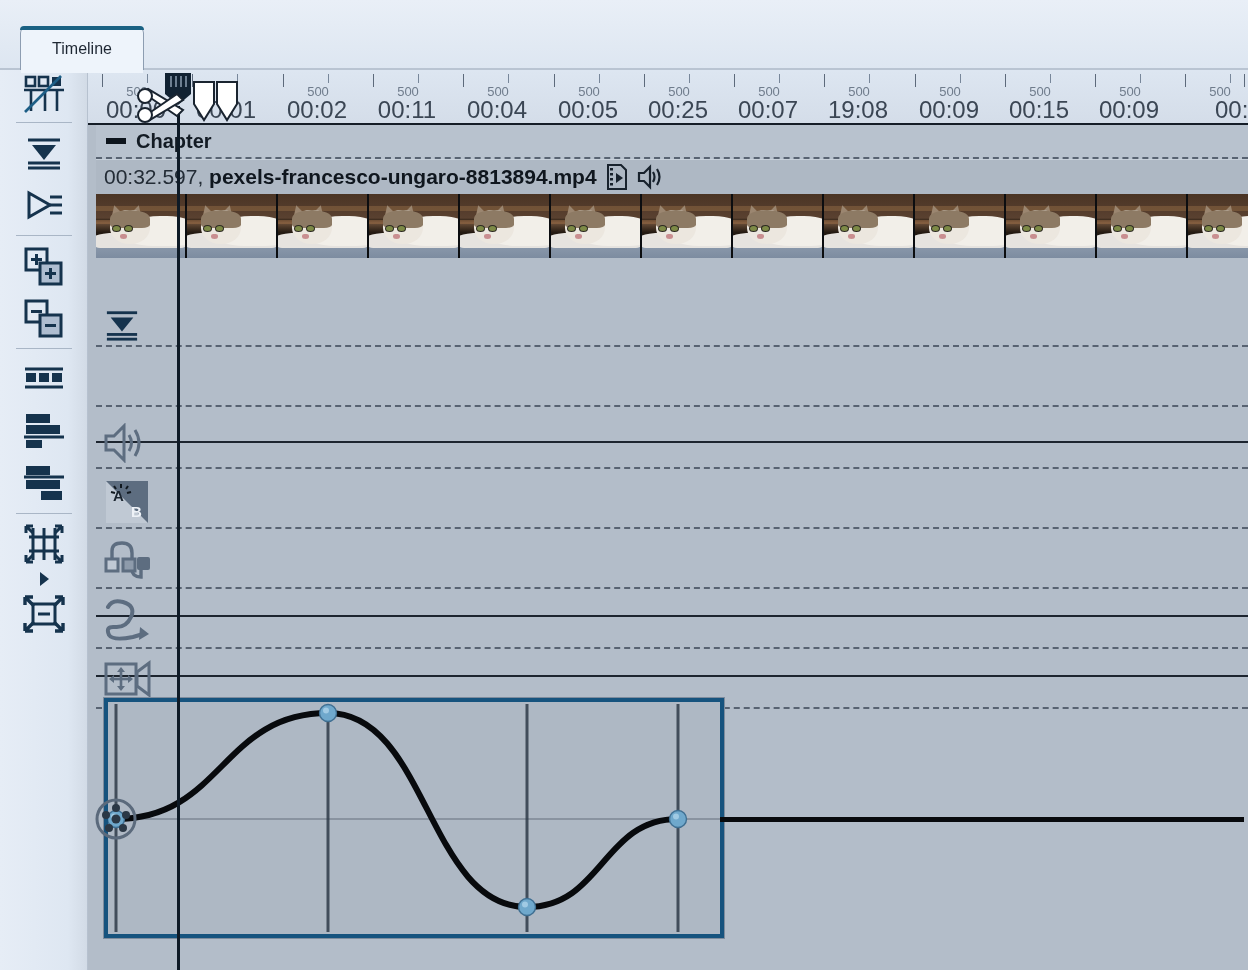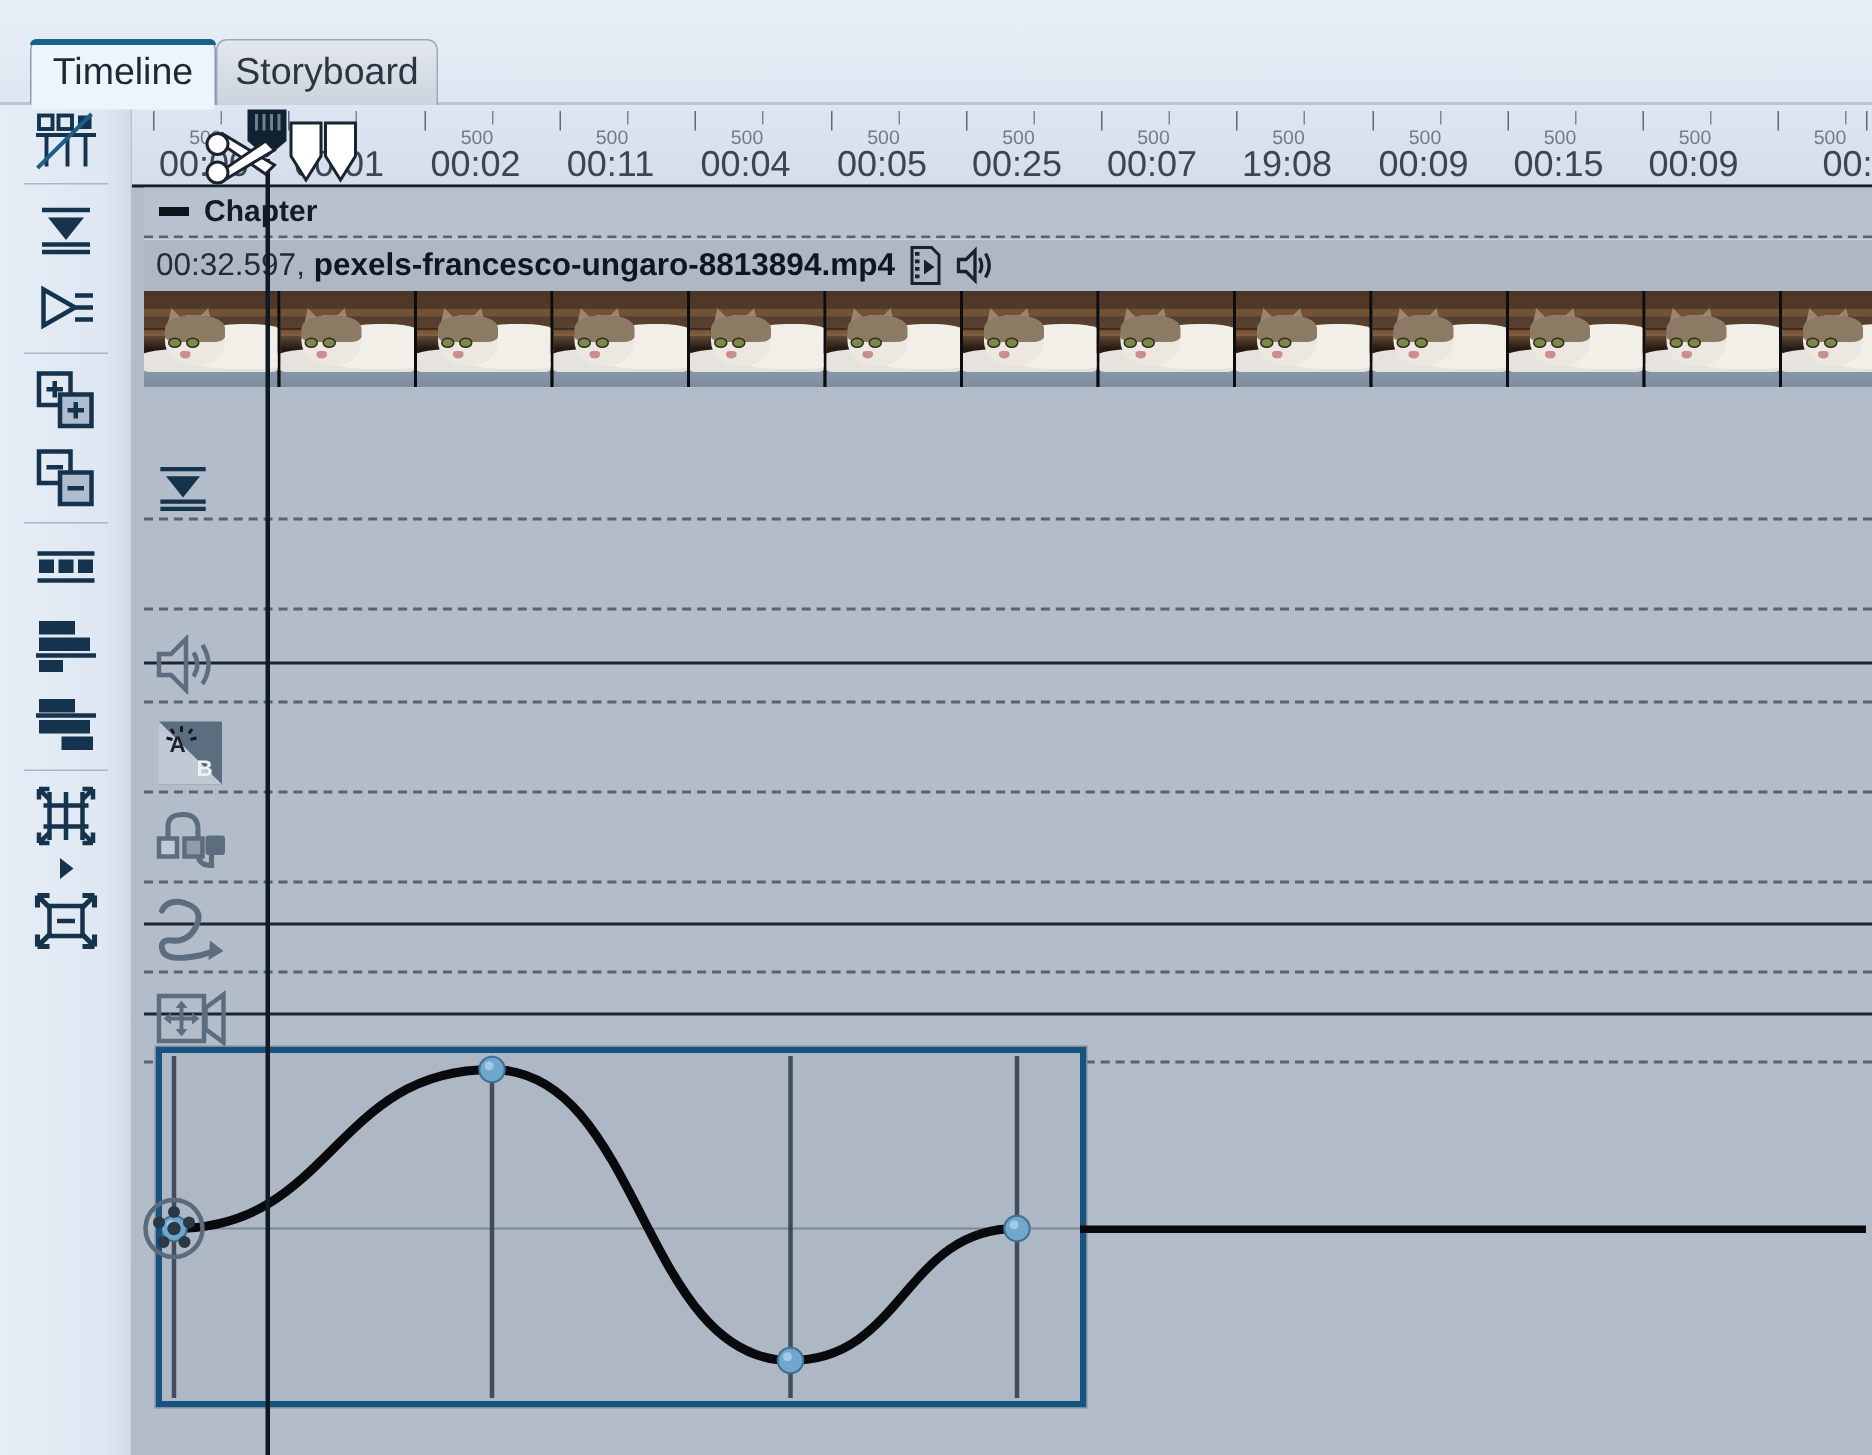--- a/index.html
+++ b/index.html
@@ -25,21 +25,21 @@
   .tabbar-underline {
     position: absolute; left: 0; top: 68px; width: 1248px; height: 2px;
     background: #b9c4d2;
   }
   .tab {
     position: absolute; top: 26px; height: 44px;
     border: 1px solid #9aa8ba;
     border-bottom: none;
     border-radius: 7px 7px 0 0;
     display: flex; align-items: center; justify-content: center;
-    font-size: 25px; color: #2a3340;
+    font-size: 16px; color: #2a3340;
     padding: 0 18px;
     cursor: pointer;
   }
   .tab.active {
     left: 20px; width: 124px;
     background: #eef4fb;
     z-index: 3;
     border-color: #8d9db1;
     color: #1e2733;
   }
@@ -295,23 +295,20 @@
   }
 </style>
 </head>
 <body>
 
 <div id="app">
 
   <div class="tabbar">
     <div class="tab active">
       <span>Timeline</span>
-    </div>
-    <div class="tab inactive">
-      <span>Storyboard</span>
     </div>
     <div class="tabbar-underline"></div>
   </div>
 
   <div class="toolrail">
 
     <div class="tool" style="height:48px;">
       <svg width="42" height="40" viewBox="0 0 42 40">
         <rect x="3" y="3" width="9" height="9" fill="none" stroke="#15334d" stroke-width="2.6"></rect>
         <rect x="16" y="3" width="9" height="9" fill="none" stroke="#15334d" stroke-width="2.6"></rect>

